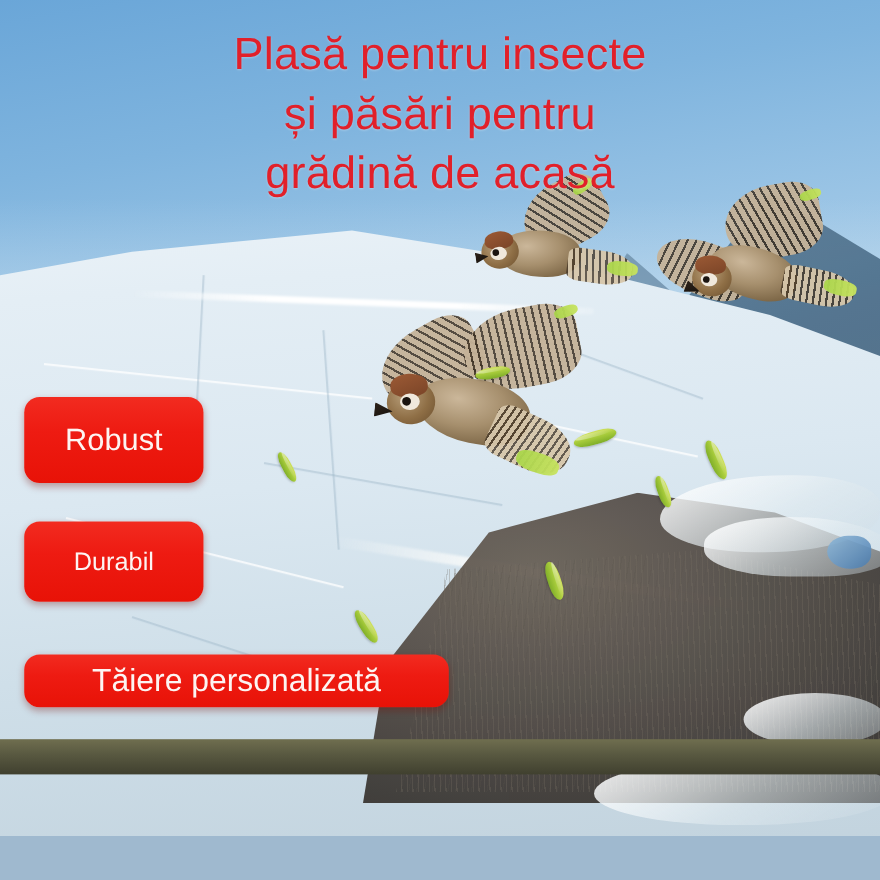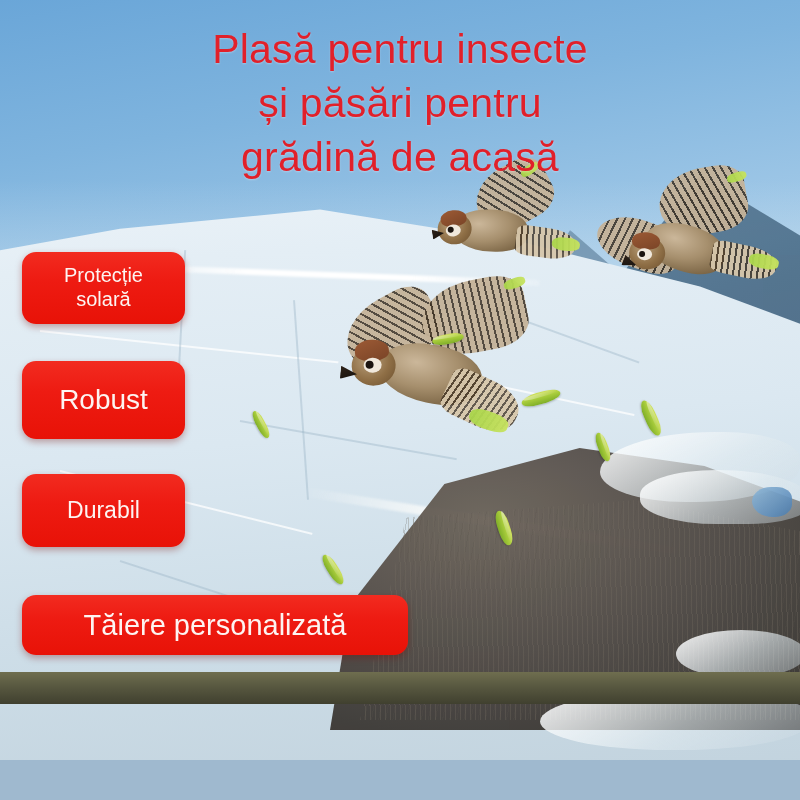--- a/index.html
+++ b/index.html
@@ -185,21 +185,21 @@
     border-radius:14px;
     color:#fdf4f2;
     box-shadow:0 3px 7px rgba(120,12,6,.35);
     text-align:center;
     white-space:pre-line;
     line-height:1.18;
   }
   .badge.b1{left:22px;top:252px;width:163px;height:72px;font-size:20px;}
   .badge.b2{left:22px;top:361px;width:163px;height:78px;font-size:28px;}
   .badge.b3{left:22px;top:474px;width:163px;height:73px;font-size:23px;}
-  .badge.b4{left:22px;top:595px;width:386px;height:60px;font-size:29px;}
+  .badge.b4{left:22px;top:595px;width:386px;height:48px;font-size:29px;}
 
   
   .banner{
     position:absolute;left:0;bottom:0;width:100%;height:100px;
     background:linear-gradient(180deg,#f31b10 0%,#ef1105 55%,#e60f04 100%);
     display:flex;align-items:center;justify-content:center;
     color:#fdf3f1;
     font-size:28px;
     line-height:38px;
     text-align:center;
@@ -291,21 +291,19 @@
     <div class="cat" style="left:588px;top:442px;width:30px;height:10px;transform:rotate(70deg);"></div>
 
     <div class="olive-strip"></div>
   </div>
 
   <div class="headline">Plasă pentru insecte
 și păsări pentru
 grădină de acasă</div>
 
   <div class="badges">
-    <div class="badge b1">Protecție
-solară</div>
     <div class="badge b3">Durabil</div>
     <div class="badge b2">Robust</div>
     <div class="badge b4">Tăiere personalizată</div>
   </div>
 
 
 </div>
 
 </body></html>

